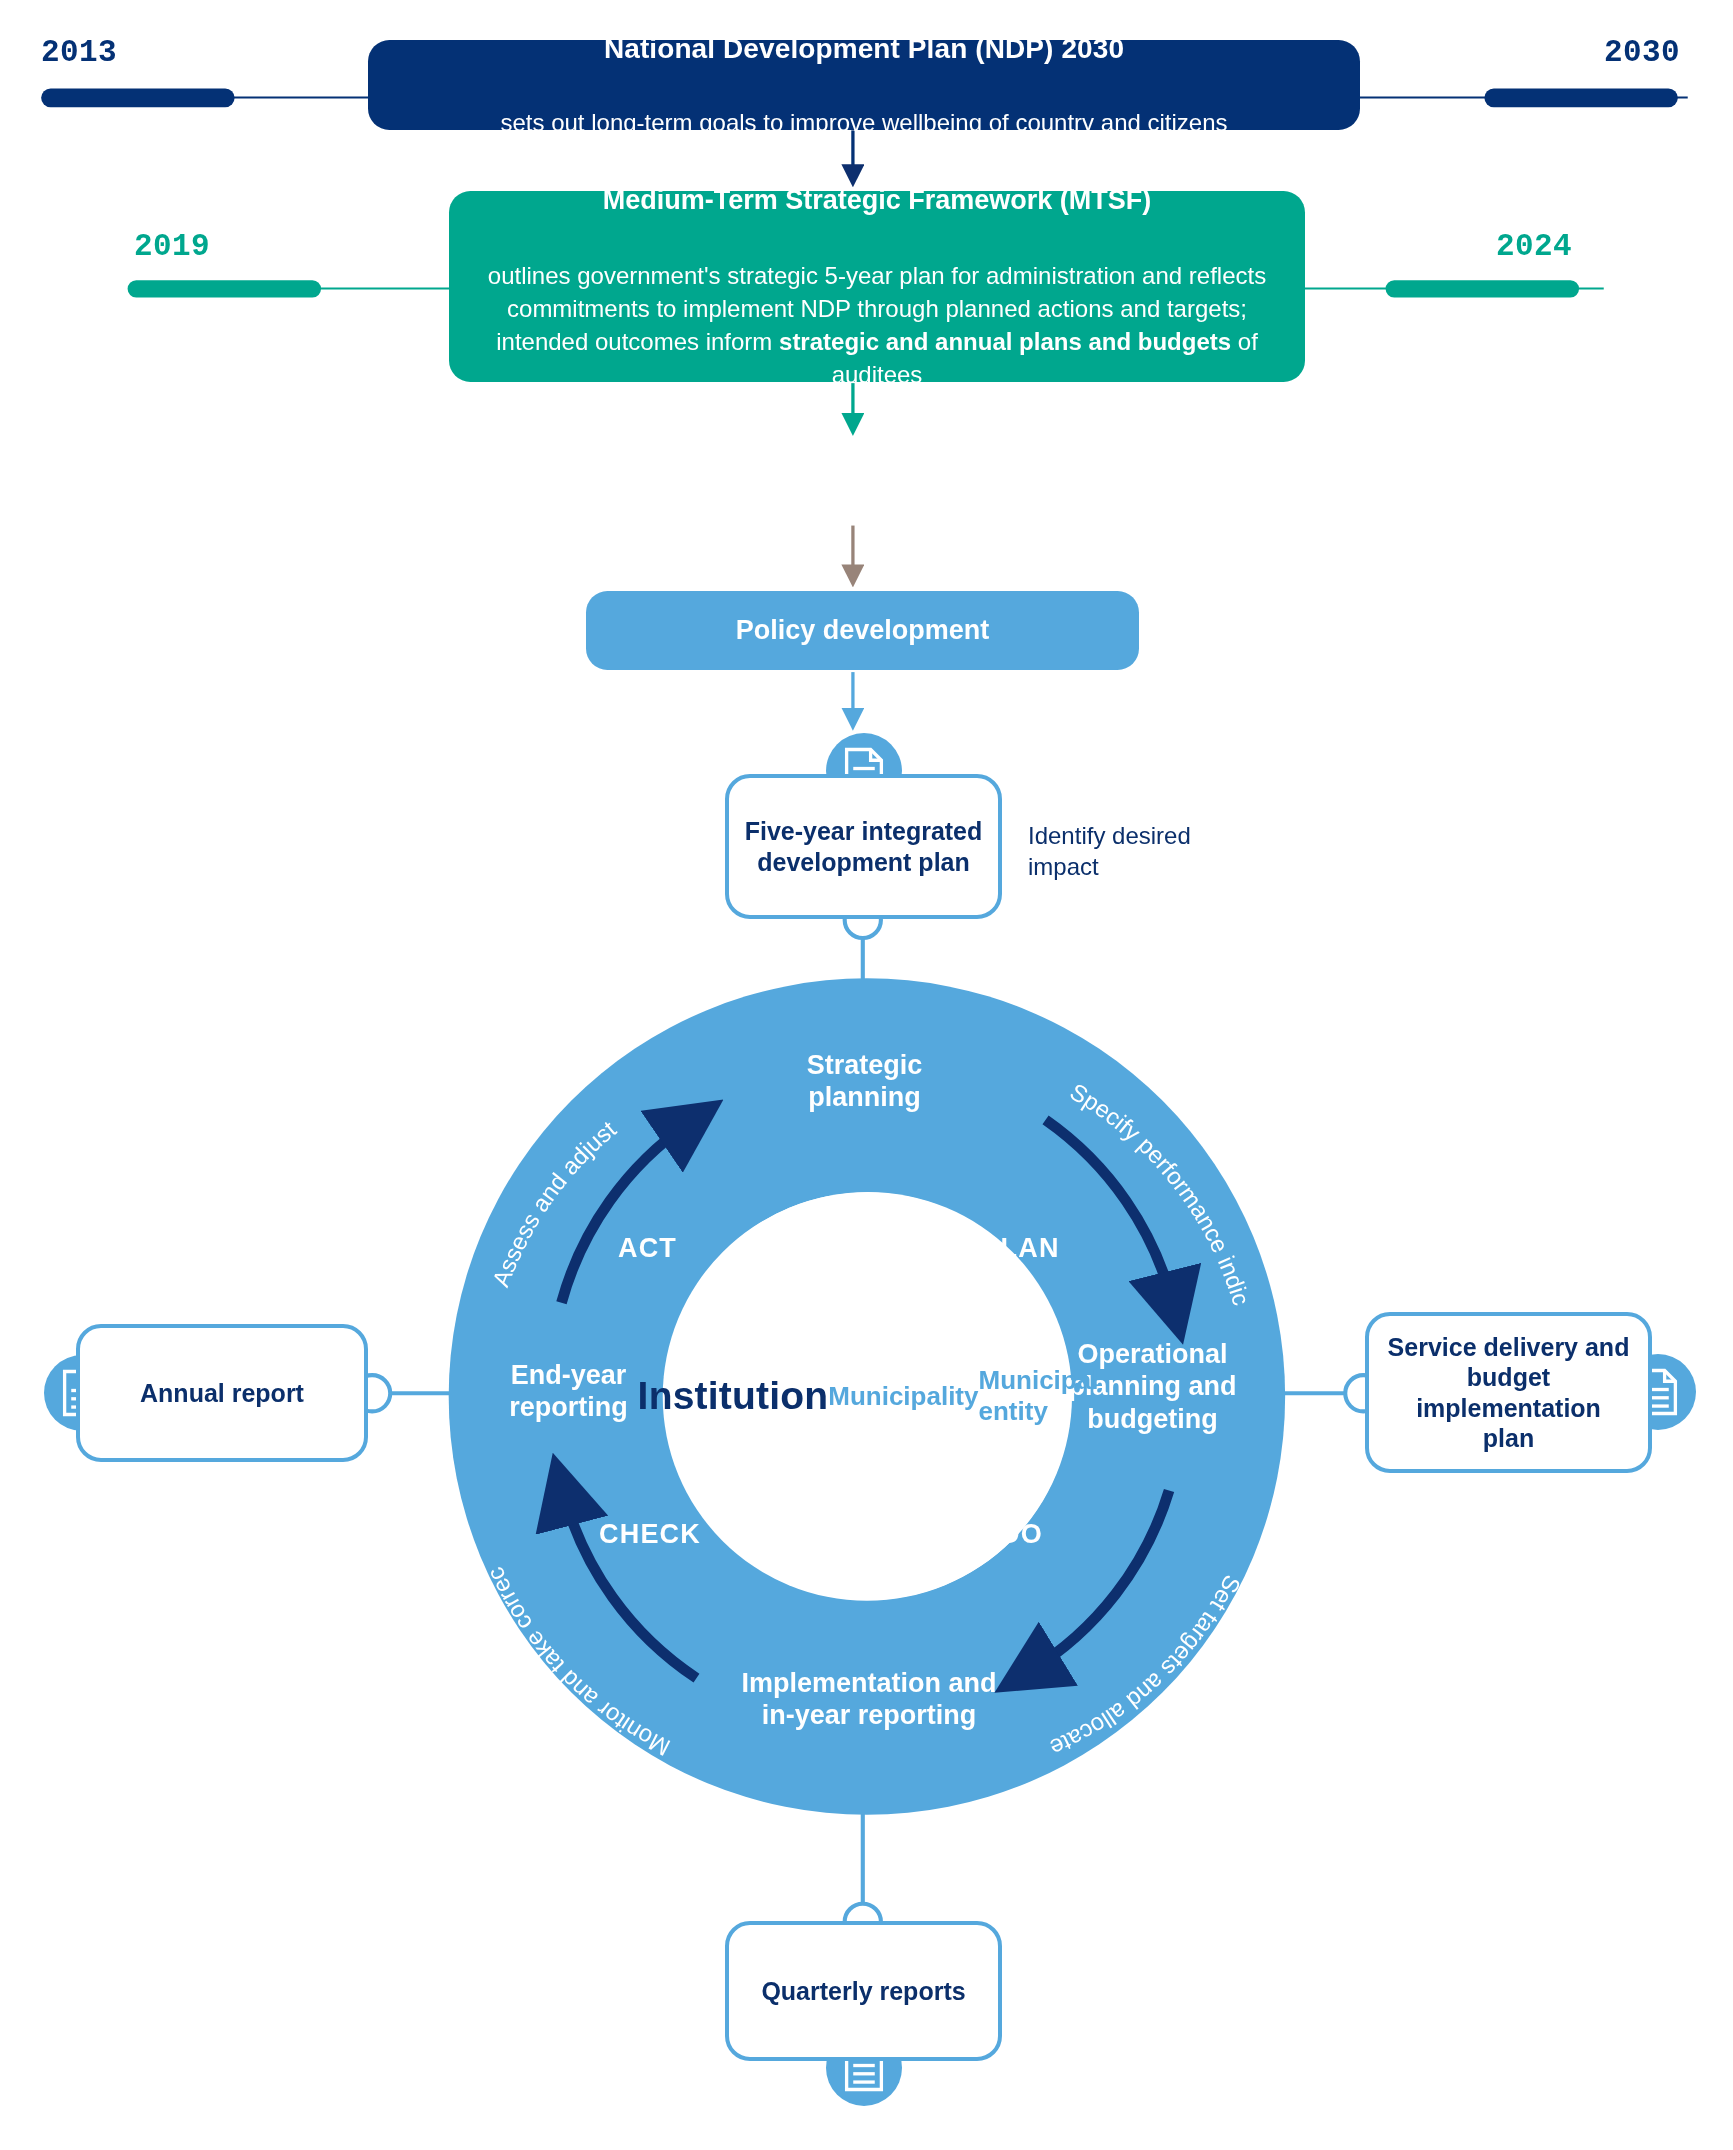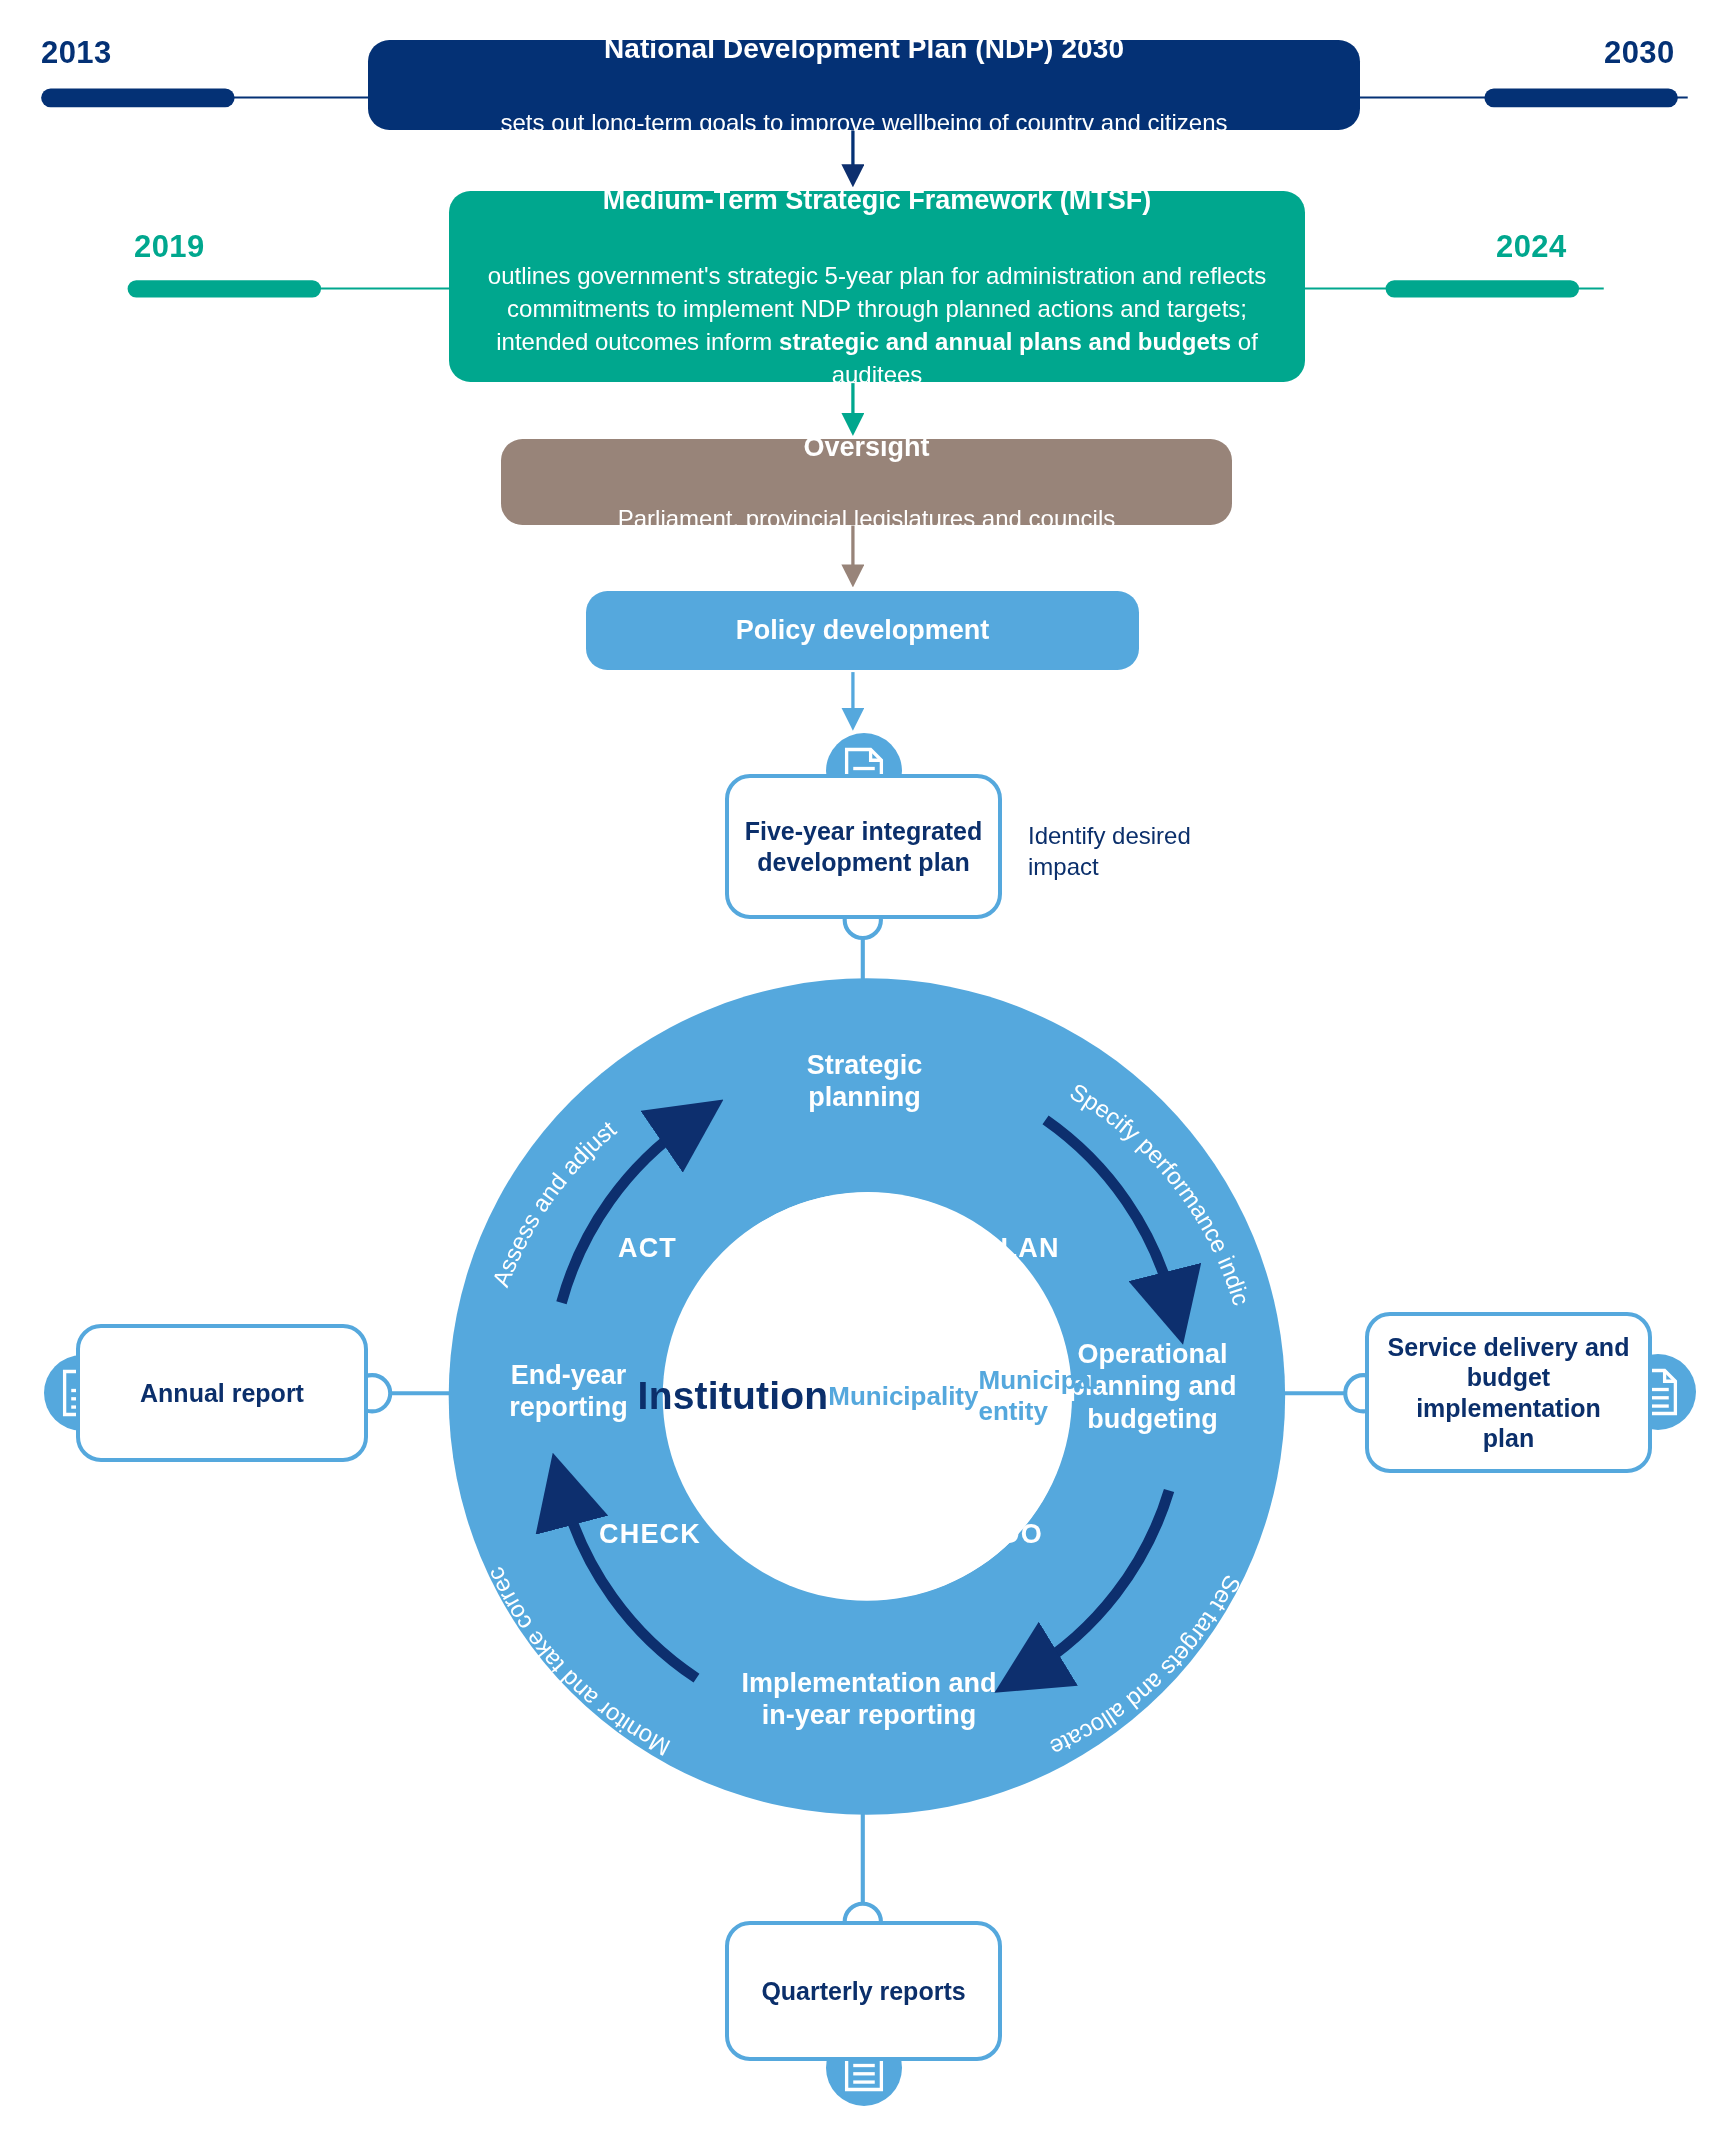--- a/index.html
+++ b/index.html
@@ -83,20 +83,21 @@
     border-radius: 21.4px;
   }
   #policy-box .t1 { font-size: 27px; }
 
   
   .year-label {
     position: absolute;
     font-size: 31px;
     font-weight: bold;
     letter-spacing: 0.4px;
+    font-family: Liberation Mono, monospace;
   }
   #year-2013 { left: 41px; top: 35px; color: #043175; }
   #year-2030 { left: 1604px; top: 35px; color: #043175; }
   #year-2019 { left: 134px; top: 229px; color: #00a78e; }
   #year-2024 { left: 1496px; top: 229px; color: #00a78e; }
 
   
   .card {
     position: absolute;
     box-sizing: border-box;
@@ -321,24 +322,20 @@
   <div class="box" id="ndp-box">
     <div class="t1">National Development Plan (NDP) 2030</div>
     <div class="t2">sets out long-term goals to improve wellbeing of country and citizens</div>
   </div>
 
   <div class="box" id="mtsf-box">
     <div class="t1">Medium-Term Strategic Framework (MTSF)</div>
     <div class="t2"><span>outlines government's strategic 5-year plan for administration and reflects commitments to implement NDP through planned actions and targets; intended outcomes inform </span><b>strategic and annual plans and budgets</b><span> of auditees</span></div>
   </div>
 
-  <div class="box" id="oversight-box">
-    <div class="t1">Oversight</div>
-    <div class="t2">Parliament, provincial legislatures and councils</div>
-  </div>
 
   <div class="box" id="policy-box">
     <div class="t1">Policy development</div>
   </div>
 
   <div class="doc-badge" id="badge-fiveyear">
     <svg width="40" height="48" viewBox="0 0 48 58" aria-hidden="true">
       <path d="M3 3 h29 l13 13 v39 h-42 z" fill="none" stroke="#ffffff" stroke-width="4"></path>
       <path d="M32 3 v13 h13" fill="none" stroke="#ffffff" stroke-width="4"></path>
       <line x1="11" y1="26" x2="37" y2="26" stroke="#ffffff" stroke-width="4"></line>

